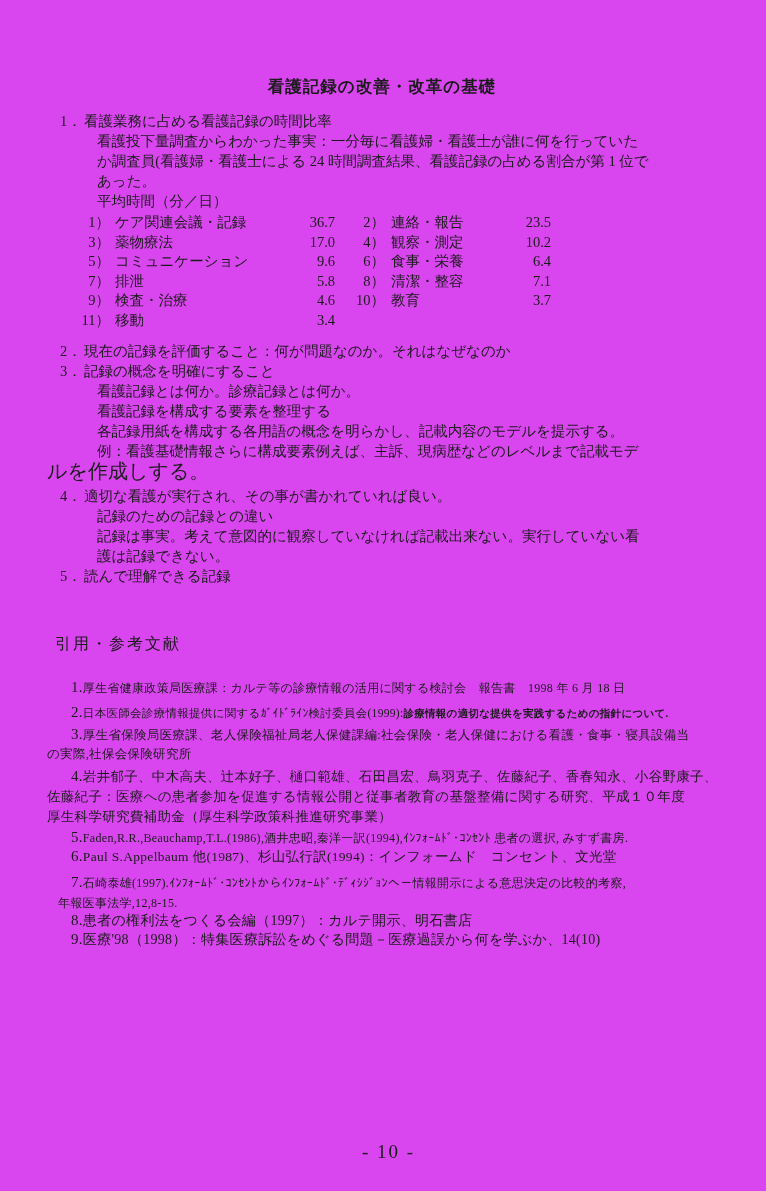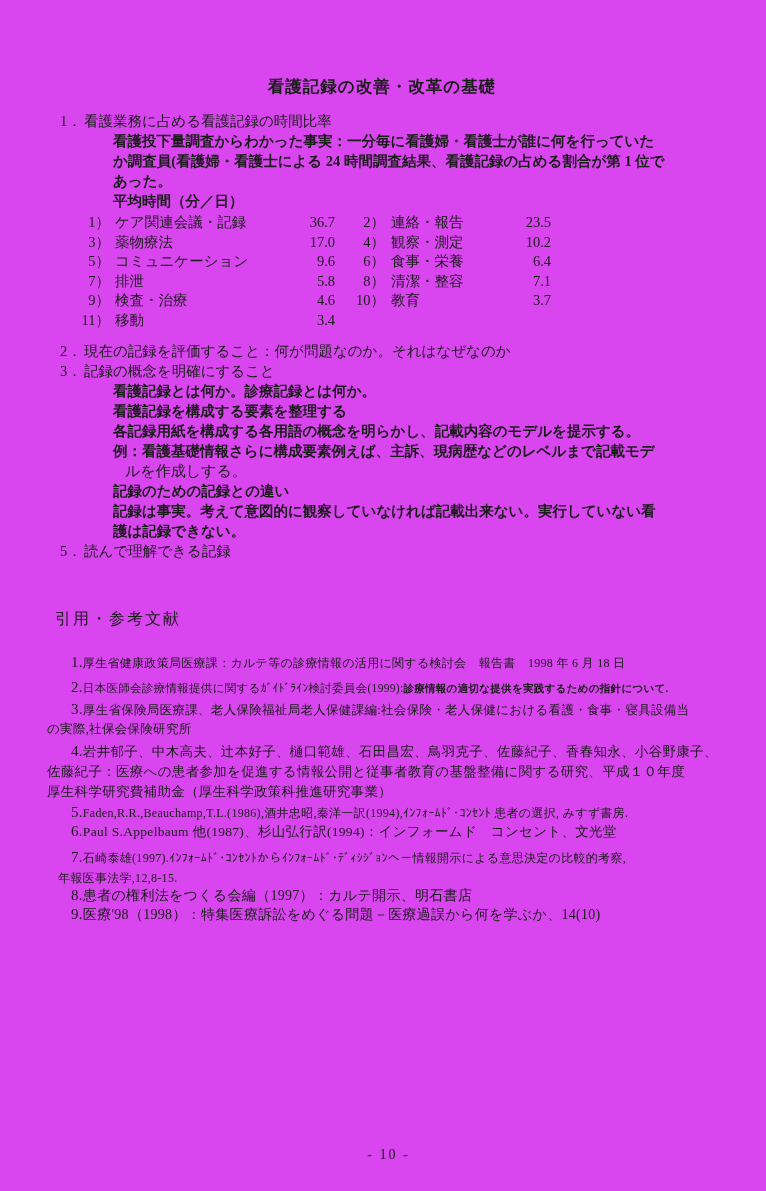--- a/index.html
+++ b/index.html
@@ -6,22 +6,22 @@
   .page{
     width:766px;height:1191px;box-sizing:border-box;
     padding:76px 40px 0 47px;
     background:#d946ef;color:#1b1b1b;position:relative;overflow:hidden;
     font-family:"Liberation Serif","DejaVu Serif",serif;
   }
   .title{font-size:16.5px;font-weight:bold;text-align:center;margin:0 9px 13px 0;letter-spacing:1px;}
   .mi{font-size:14.5px;line-height:20px;margin-left:13px;}
   .mi .num{display:inline-block;min-width:24px;}
   .mi4{margin-top:5px;}
-  .sub{font-size:14.5px;line-height:20px;margin-left:66px;font-weight:bold;}
-  .cont{font-size:15px;line-height:20px;margin-left:78px;}
+  .sub{font-size:14.5px;line-height:20px;margin-left:50px;}
+  .cont{font-size:20px;line-height:20px;}
   
   .ttable{margin:2px 0 11px 26px;}
   .trow{line-height:19.5px;font-size:14.5px;white-space:nowrap;}
   .tn{display:inline-block;width:37px;text-align:right;}
   .tl{display:inline-block;width:175px;padding-left:5px;}
   .tv{display:inline-block;width:45px;text-align:right;}
   .tn2{display:inline-block;width:42px;text-align:right;margin-left:8px;}
   .tl2{display:inline-block;width:112px;padding-left:6px;}
   .tv2{display:inline-block;width:48px;text-align:right;}
   
@@ -32,21 +32,21 @@
   .r12{font-size:12px;}
   .r115{font-size:11.5px;}
   .r2tail{font-size:10.5px;font-weight:600;}
   .r125{font-size:12.5px;}
   .r135{font-size:13.5px;}
   .r14{font-size:14px;}
   .mt4{margin-top:4px;} .mt1{margin-top:1px;} .mt2{margin-top:2px;}
   .mt5{margin-top:5px;} .mtn2{margin-top:-2px;} .mtn3{margin-top:-3px;}
   .lh19{line-height:19px;}
   .r7cont{margin-left:11px;}
-  .page-num{position:absolute;left:11px;right:0;bottom:28px;text-align:center;font-size:14px;letter-spacing:2px;}
+  .page-num{position:absolute;left:11px;right:0;bottom:28px;text-align:center;font-size:19px;letter-spacing:2px;}
 </style>
 </head>
 <body>
 
 <div class="page">
 
   <div class="title">看護記録の改善・改革の基礎</div>
 
   <div class="mi">
     <span class="num">1．</span><span>看護業務に占める看護記録の時間比率</span>
@@ -83,20 +83,23 @@
 
   <div class="mi">
     <span class="num">3．</span><span>記録の概念を明確にすること</span>
   </div>
   <div class="sub">看護記録とは何か。診療記録とは何か。</div>
   <div class="sub">看護記録を構成する要素を整理する</div>
   <div class="sub">各記録用紙を構成する各用語の概念を明らかし、記載内容のモデルを提示する。</div>
   <div class="sub">例：看護基礎情報さらに構成要素例えば、主訴、現病歴などのレベルまで記載モデ</div>
   <div class="cont">ルを作成しする。</div>
 
+  <div class="mi mi4">
+    <span class="num">4．</span><span>適切な看護が実行され、その事が書かれていれば良い。</span>
+  </div>
   <div class="sub">記録のための記録との違い</div>
   <div class="sub">記録は事実。考えて意図的に観察していなければ記載出来ない。実行していない看</div>
   <div class="sub">護は記録できない。</div>
 
   <div class="mi">
     <span class="num">5．</span><span>読んで理解できる記録</span>
   </div>
 
 
   <div class="ref-heading">引用・参考文献</div>

